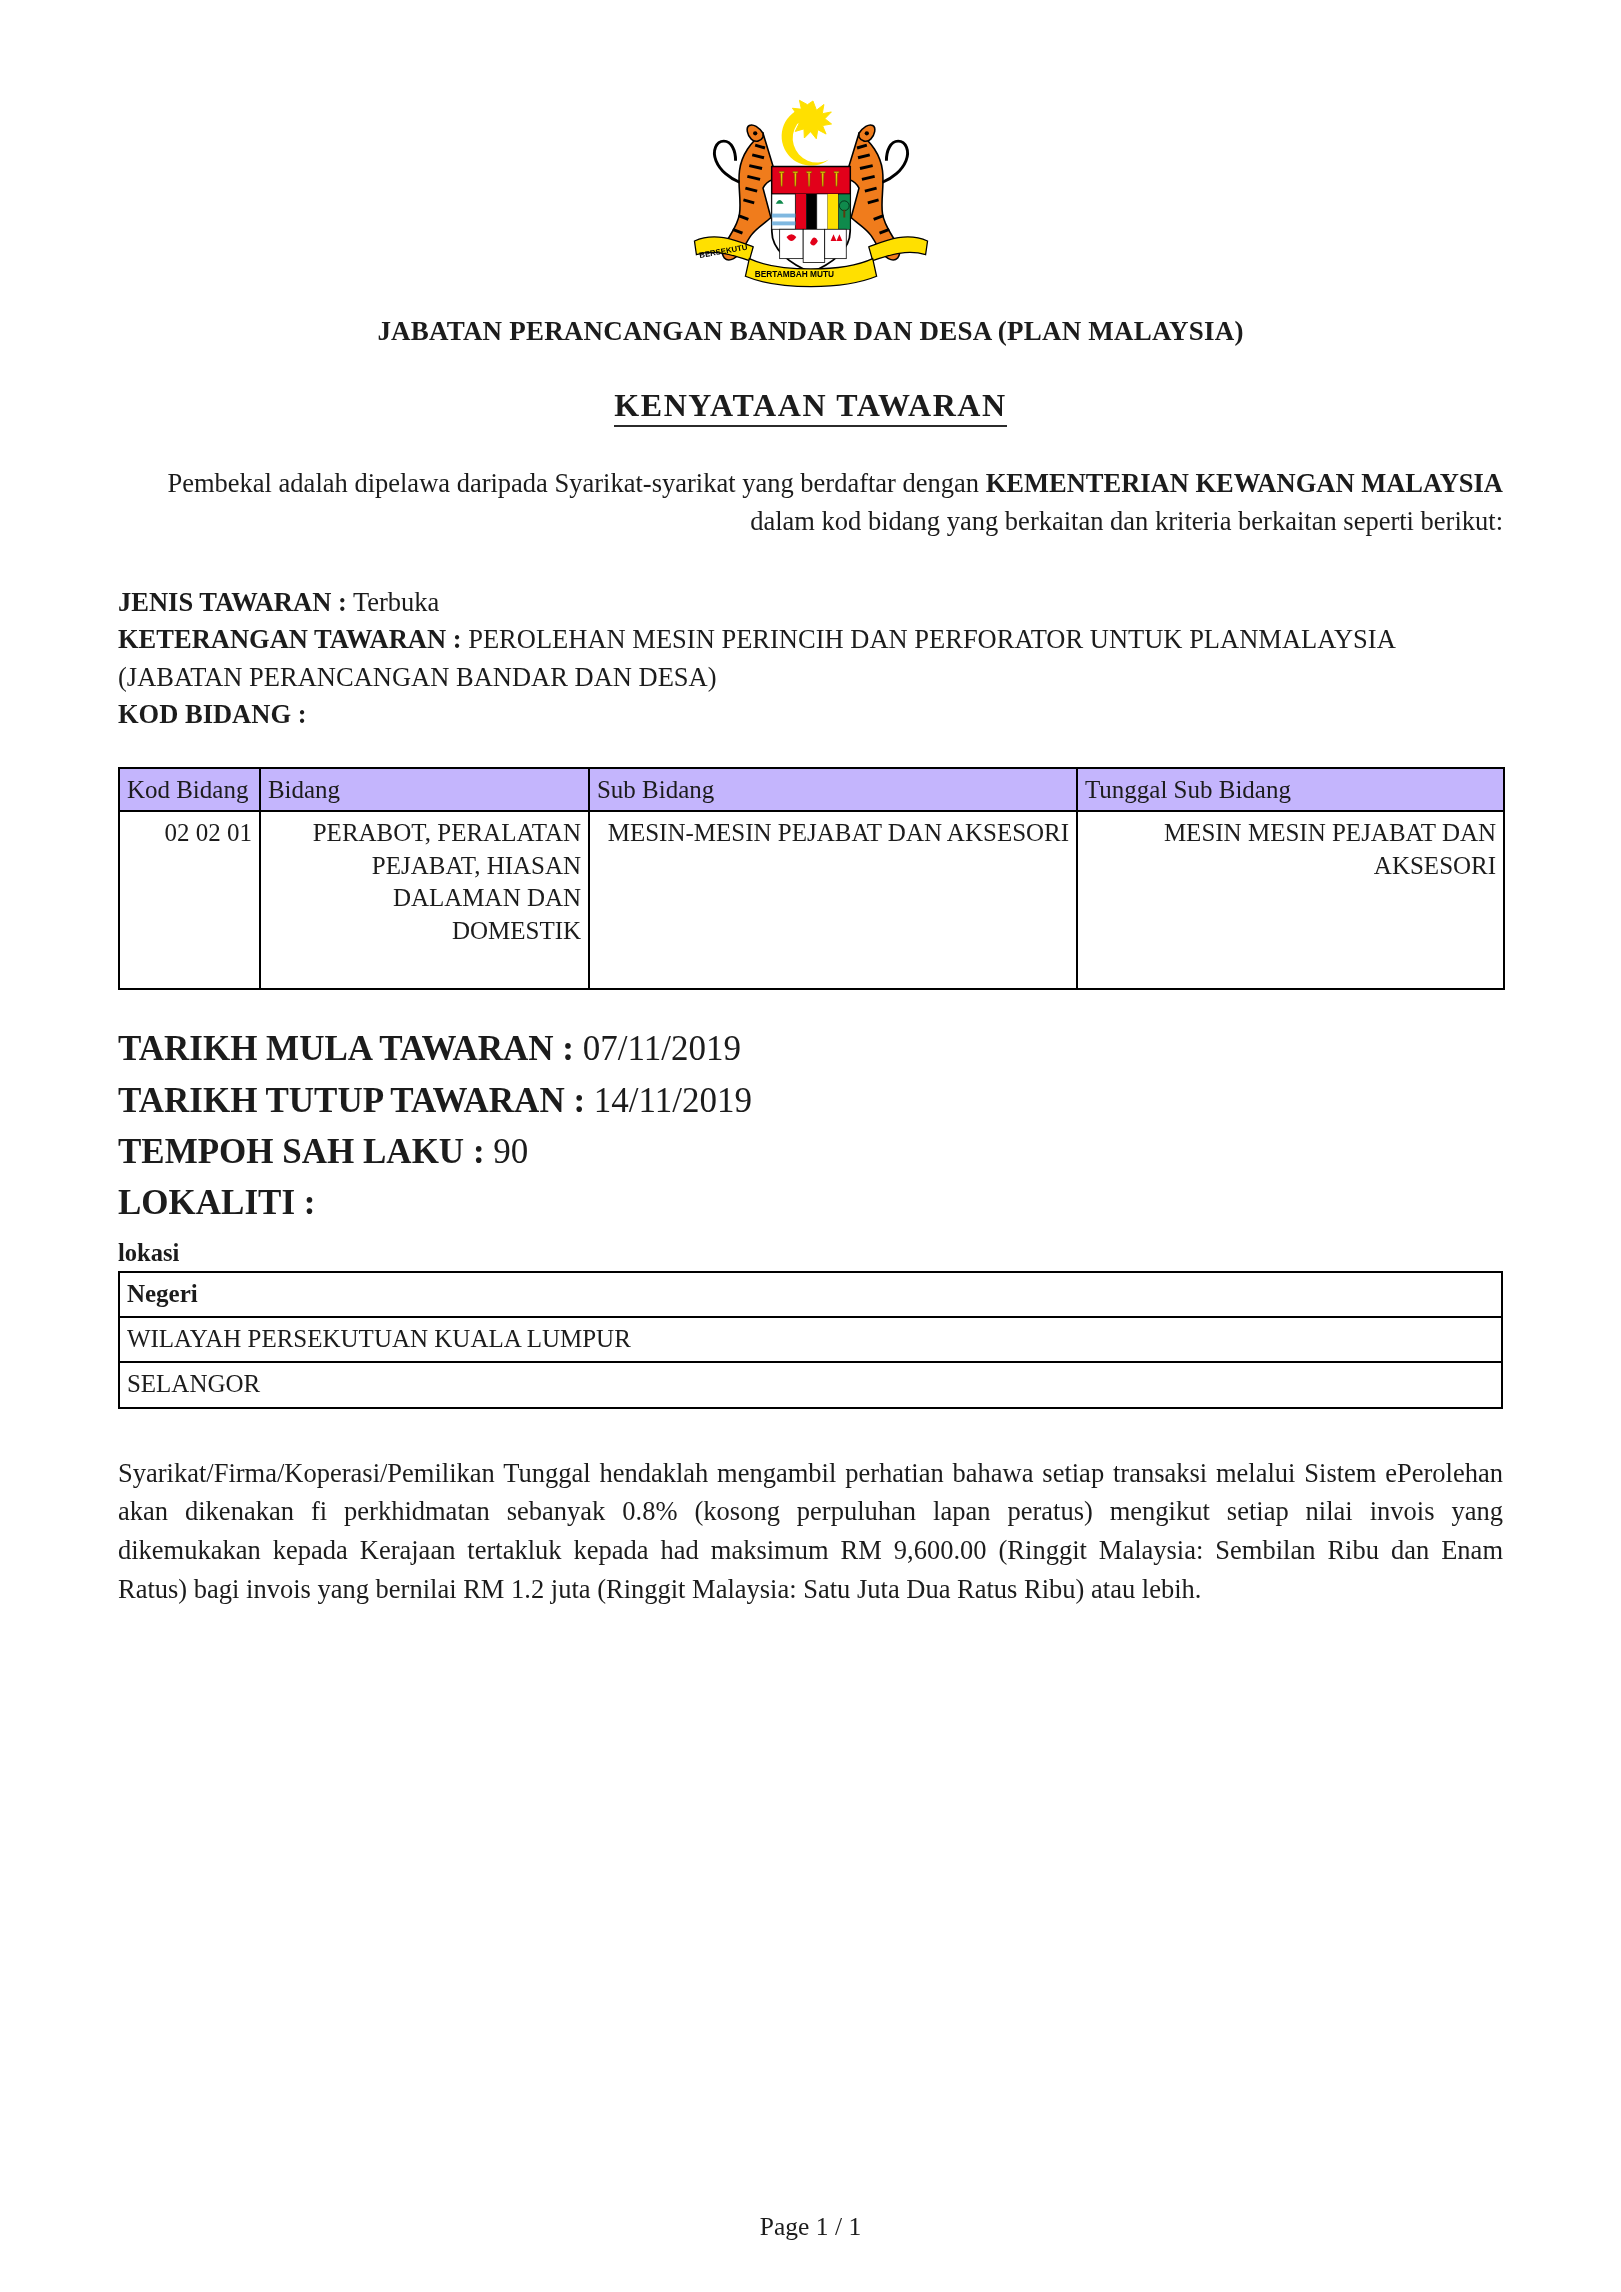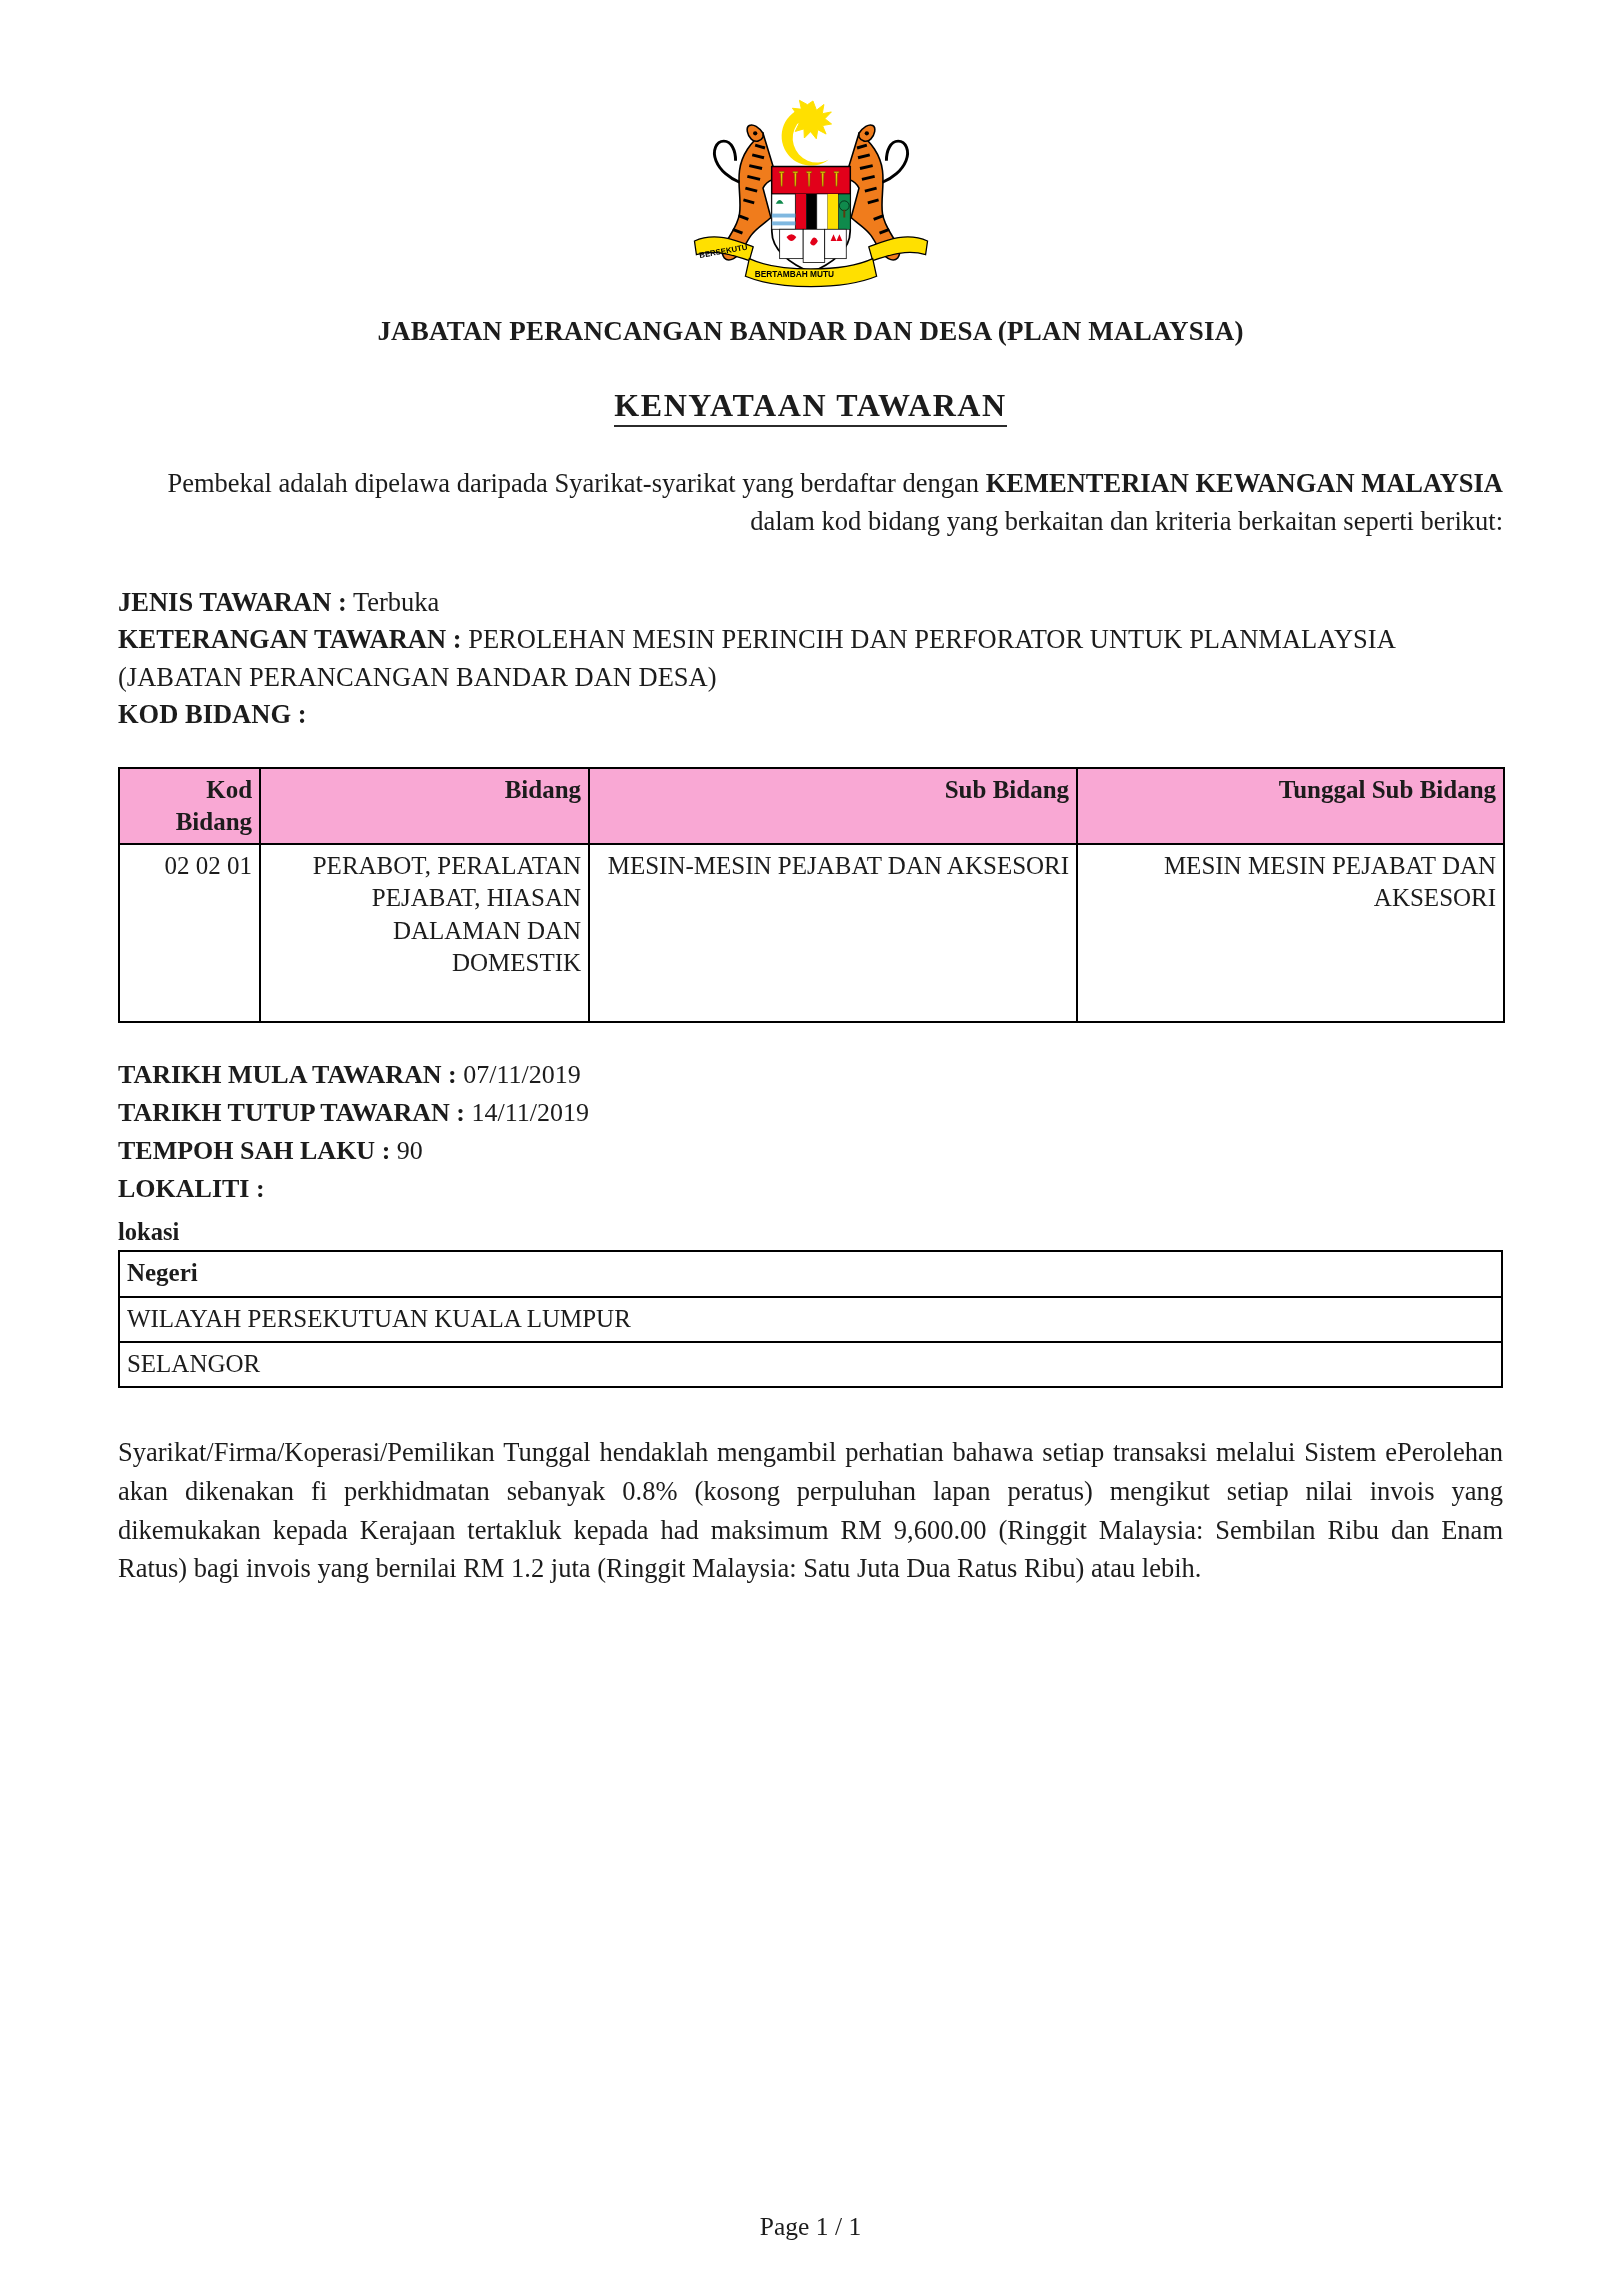--- a/index.html
+++ b/index.html
@@ -70,21 +70,21 @@
   .fields {
     margin: 43px 0 0 0;
     font-size: 26.5px;
     line-height: 1.42;
   }
   .fields .line { display: block; }
   .fields .lbl { font-weight: bold; }
 
   .dates {
     margin: 33px 0 0 0;
-    font-size: 26px;
+    font-size: 35px;
     line-height: 1.47;
   }
   .dates .line { display: block; }
   .dates .lbl { font-weight: bold; }
 
   .lokasi-label {
     margin: 9.8px 0 3.9px 0;
     font-size: 24.5px;
     font-weight: bold;
   }
@@ -106,23 +106,22 @@
   table.grid td, table.grid th {
     border: 2px solid #000000;
     vertical-align: top;
     padding: 4.9px 6.9px 3.9px 6.9px;
     font-size: 25px;
     line-height: 1.30;
     text-align: left;
   }
   table.kod { margin-top: 33px; }
   table.kod th {
-    background: #f9a8d4;
-    font-weight: bold;
-    text-align: right;
+    background: #c4b5fd;
+    font-weight: normal;
   }
   table.kod td { font-weight: normal; }
   table.kod .c1 { width: 141px; }
   table.kod .c2 { width: 329px; }
   table.kod .c3 { width: 488px; }
   table.kod .c4 { width: 427px; }
   table.kod .body-row td { height: 167px; text-align: right; }
 
   table.lokasi { margin-top: 4px; }
   table.lokasi th {

